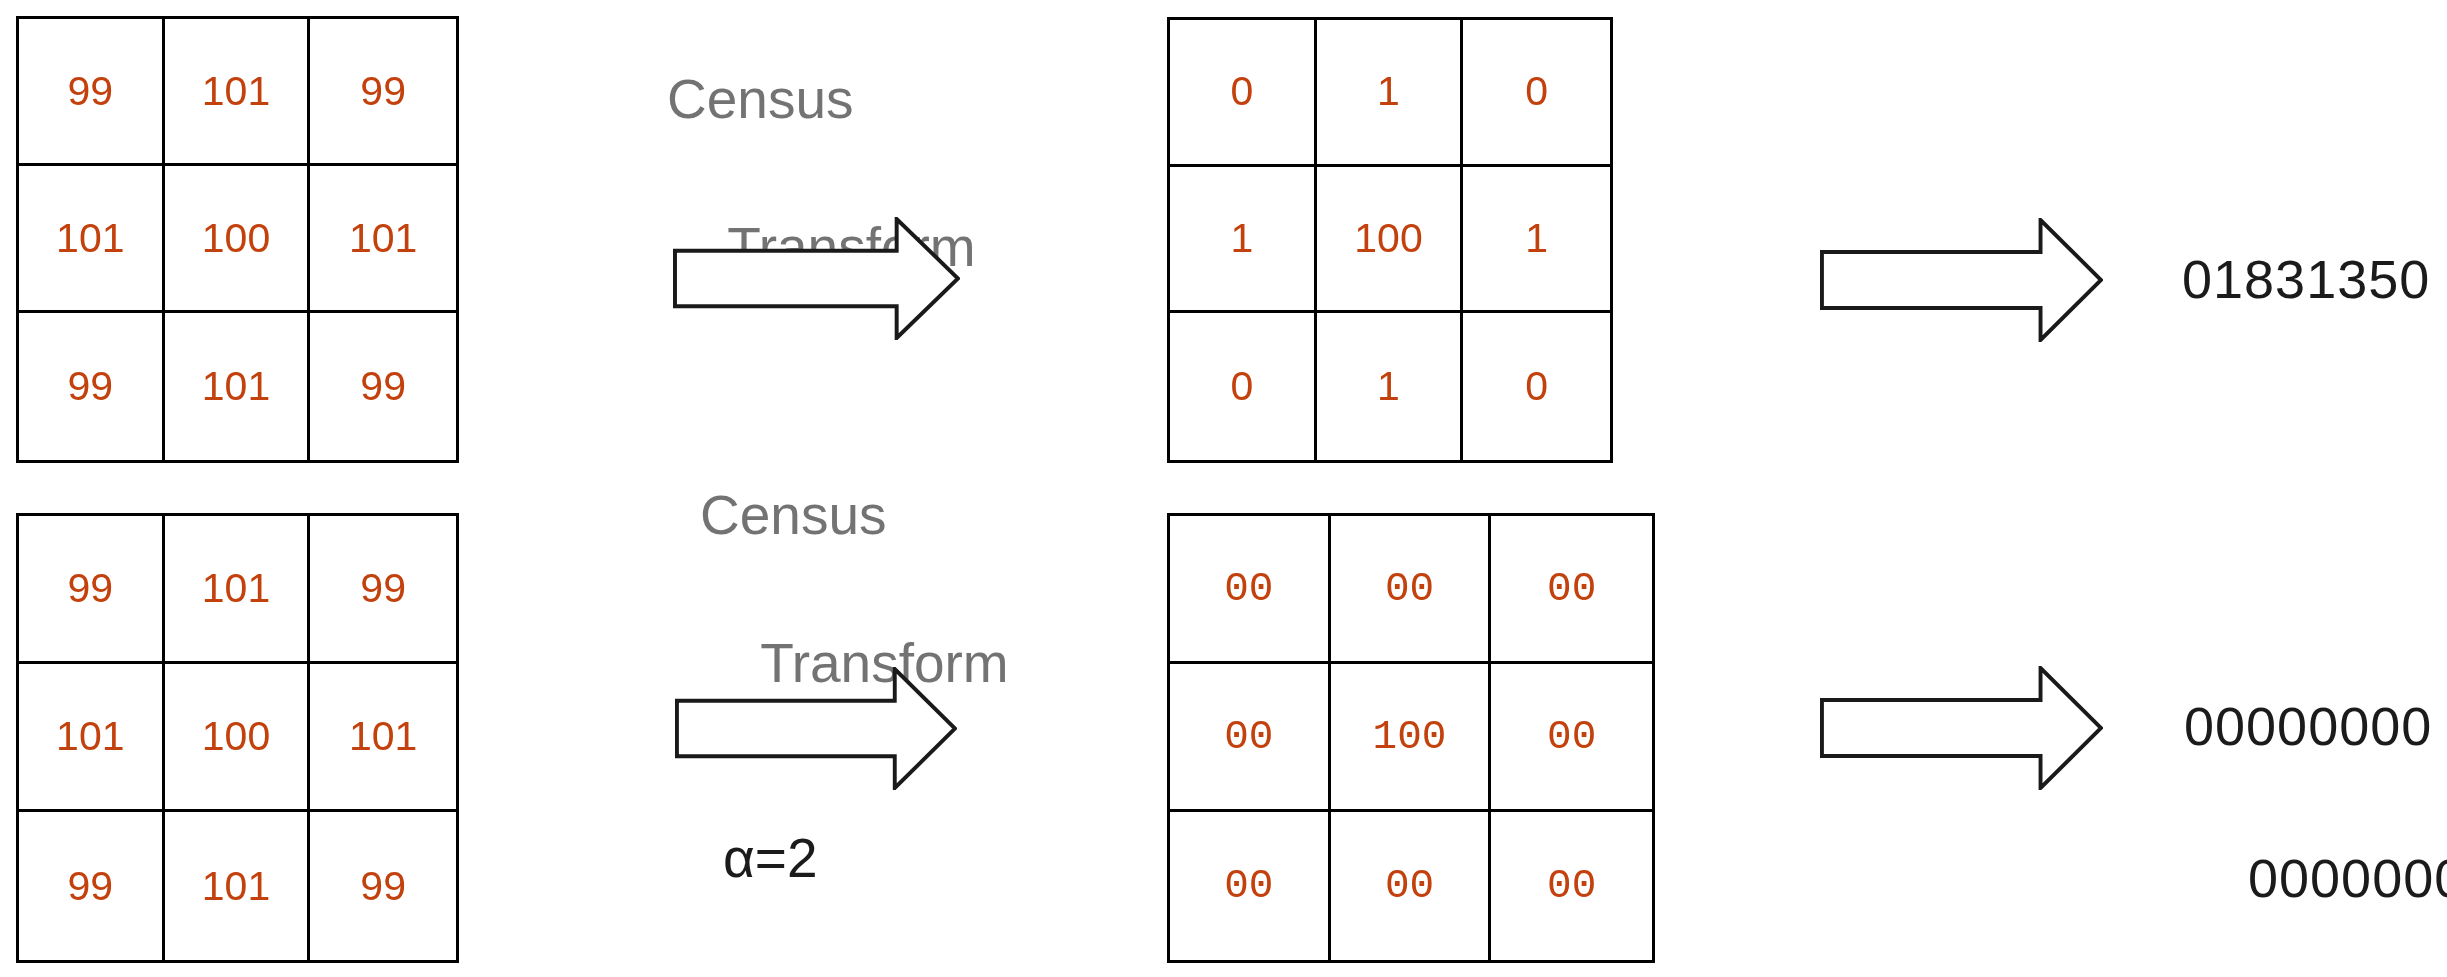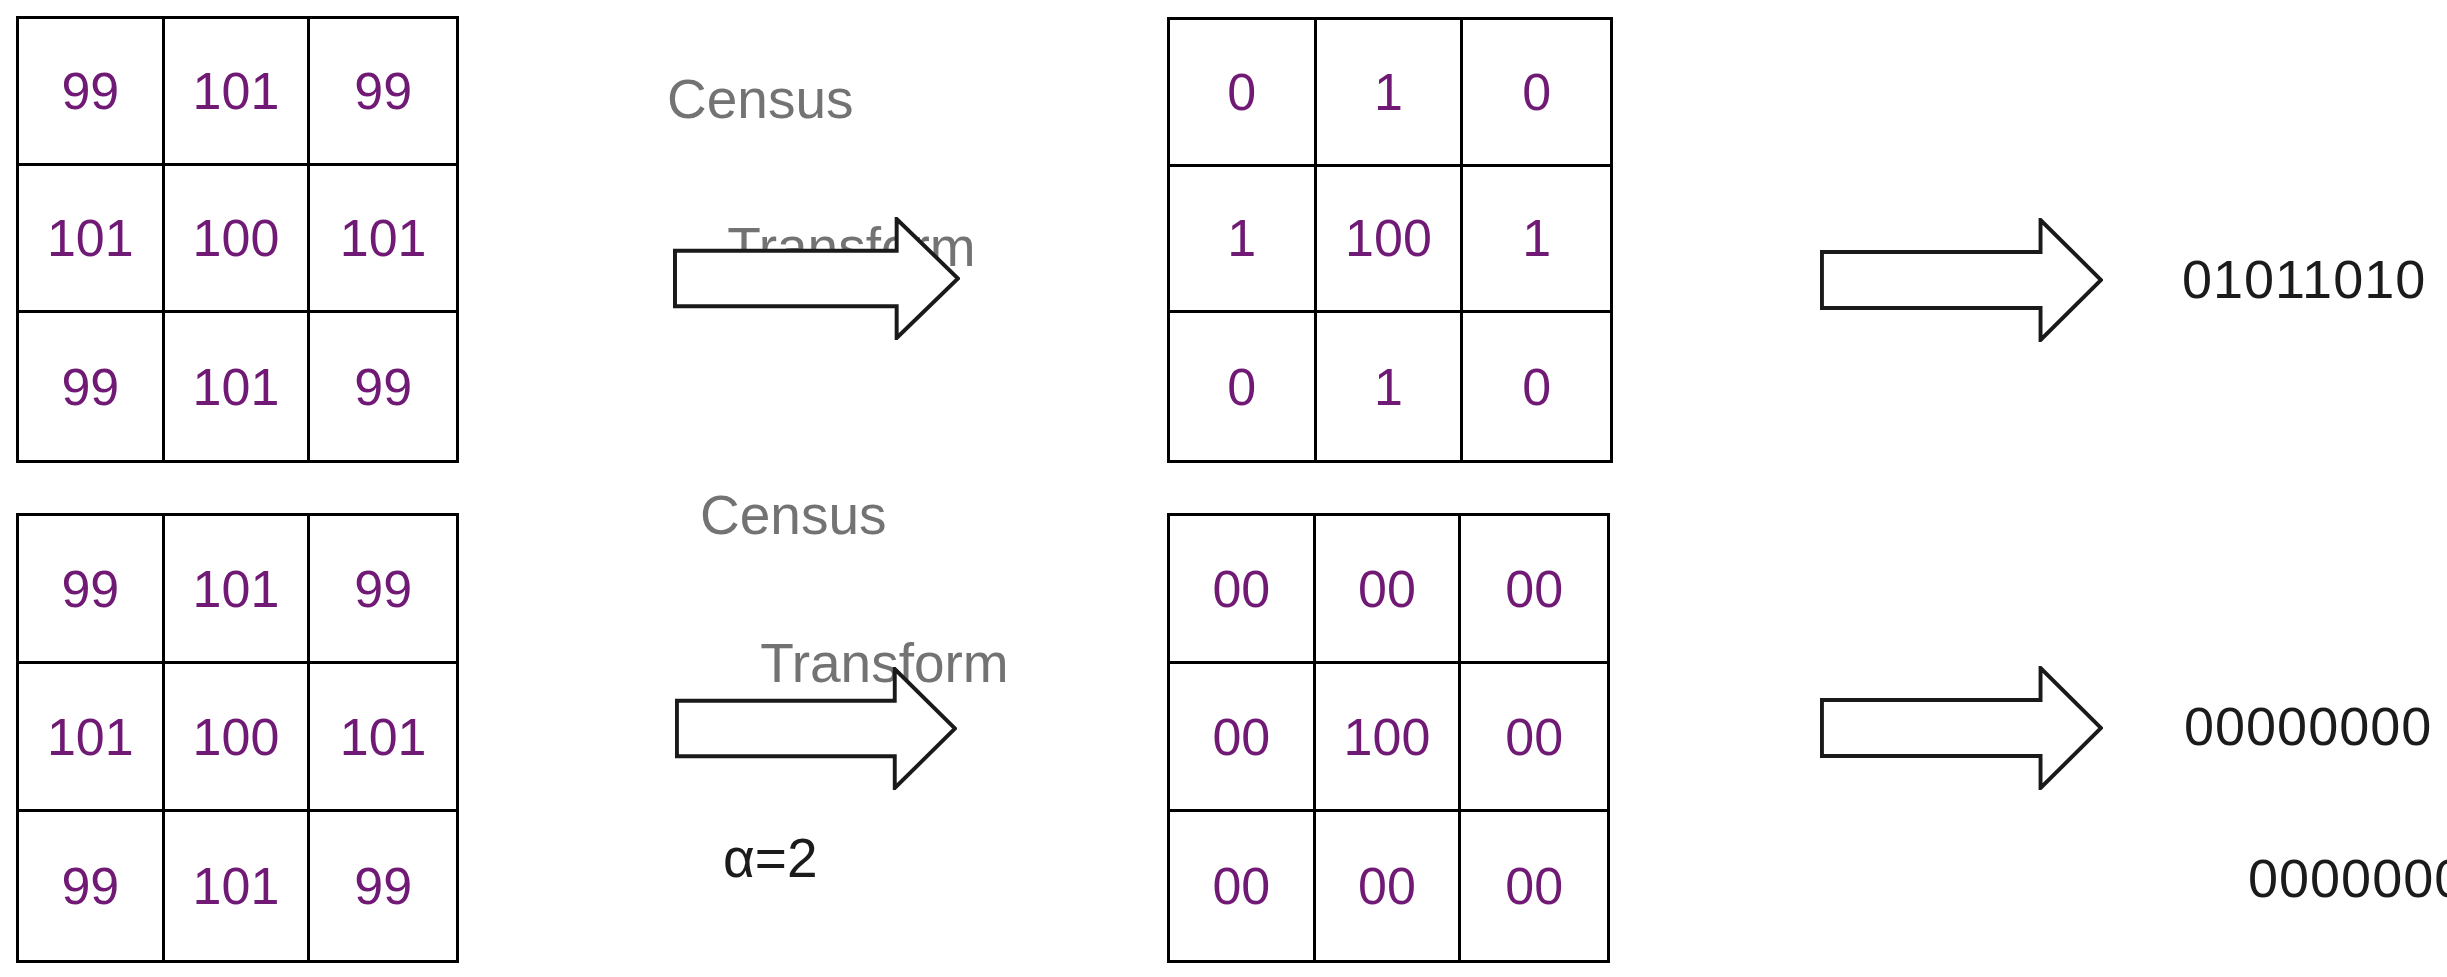--- a/index.html
+++ b/index.html
@@ -26,22 +26,22 @@
     grid-template-columns: repeat(3, 1fr);
     grid-template-rows: repeat(3, 1fr);
     border: 3px solid #000000;
     background: #ffffff;
     box-sizing: border-box;
   }
   .grid .cell {
     display: flex;
     align-items: center;
     justify-content: center;
-    font-size: 52px;
-    color: #701a75;
+    font-size: 41px;
+    color: #c2410c;
     border-right: 3px solid #000000;
     border-bottom: 3px solid #000000;
     box-sizing: border-box;
   }
   .grid .cell:nth-child(3n) { border-right: none; }
   .grid .cell:nth-child(n+7) { border-bottom: none; }
 
   .xform-label {
     font-size: 55px;
     line-height: 74px;
@@ -95,21 +95,21 @@
     <div class="cell">1</div>
     <div class="cell">0</div>
     <div class="cell">1</div>
     <div class="cell">0</div>
   </div>
 
   <svg class="arrow-svg abs" style="left:1820px; top:218px;" width="283" height="124" viewBox="0 0 290 124" preserveAspectRatio="none">
     <polygon points="2,34 226,34 226,2 288,62 226,122 226,90 2,90" fill="#ffffff" stroke="#1a1a1a" stroke-width="4"></polygon>
   </svg>
 
-  <div class="result-text abs" style="left:2182px; top:241px;">01011010</div>
+  <div class="result-text abs" style="left:2182px; top:241px;">01831350</div>
 
   <div class="grid abs" style="left:16px; top:513px; width:443px; height:450px;">
     <div class="cell">99</div>
     <div class="cell">101</div>
     <div class="cell">99</div>
     <div class="cell">101</div>
     <div class="cell">100</div>
     <div class="cell">101</div>
     <div class="cell">99</div>
     <div class="cell">101</div>
@@ -119,21 +119,21 @@
   <div class="xform-label abs" style="left:700px; top:478px;"><span>Census</span><br>
     <span>Transform</span>
   </div>
 
   <svg class="arrow-svg abs" style="left:675px; top:667px;" width="282" height="123" viewBox="0 0 290 124" preserveAspectRatio="none">
     <polygon points="2,34 226,34 226,2 288,62 226,122 226,90 2,90" fill="#ffffff" stroke="#1a1a1a" stroke-width="4"></polygon>
   </svg>
 
   <div class="param-label abs" style="left:723px; top:826px;">α=2</div>
 
-  <div class="grid abs" style="left:1167px; top:513px; width:443px; height:450px;">
+  <div class="grid abs" style="left:1167px; top:513px; width:488px; height:450px;font-family:Liberation Mono, monospace;">
     <div class="cell">00</div>
     <div class="cell">00</div>
     <div class="cell">00</div>
     <div class="cell">00</div>
     <div class="cell">100</div>
     <div class="cell">00</div>
     <div class="cell">00</div>
     <div class="cell">00</div>
     <div class="cell">00</div>
   </div>

